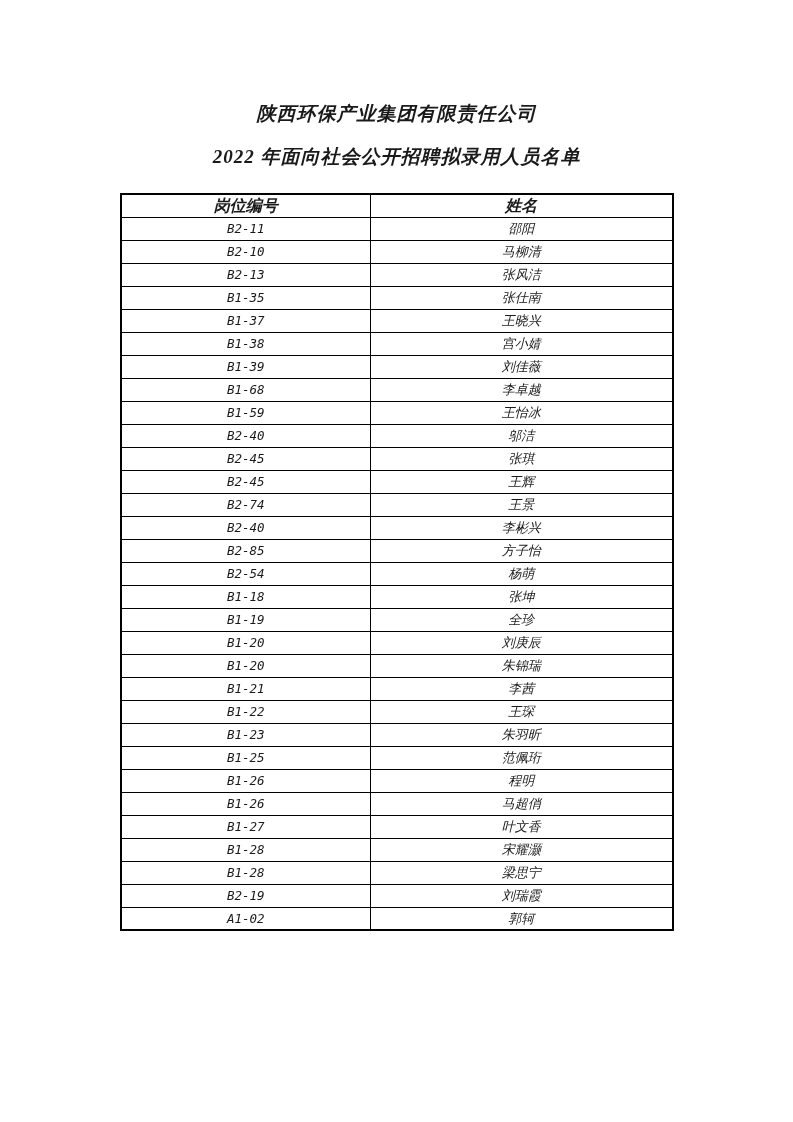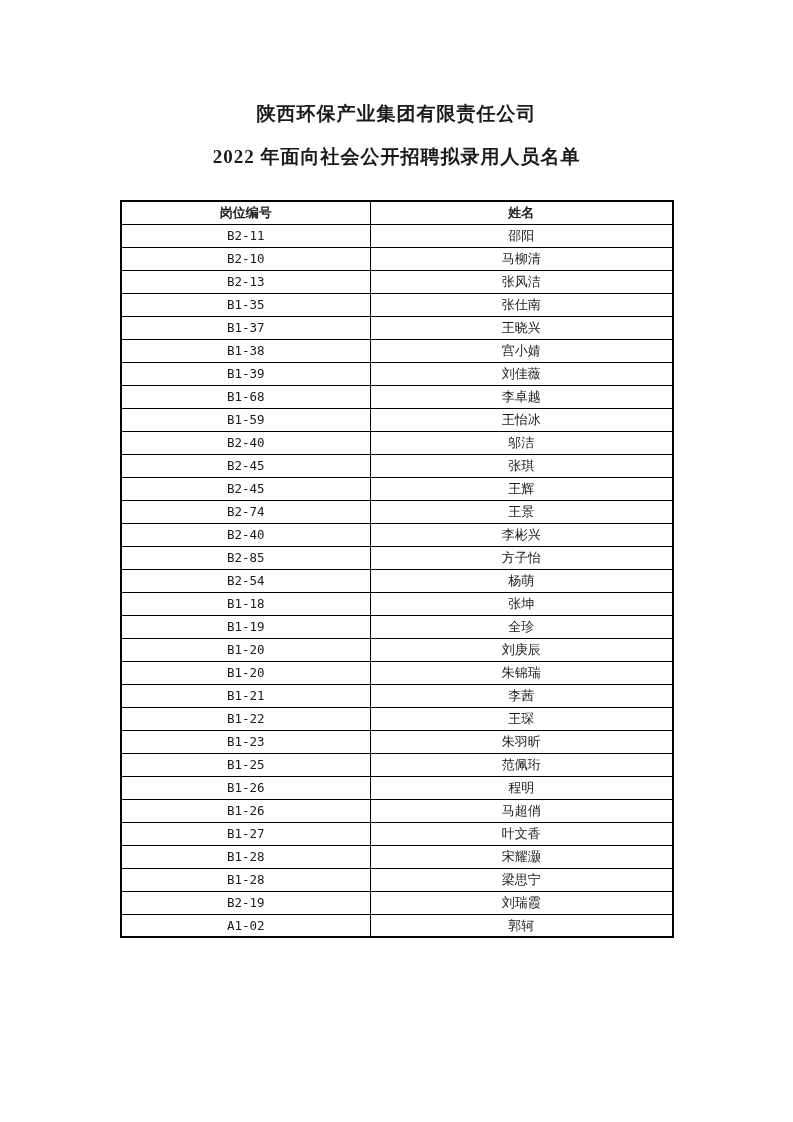--- a/index.html
+++ b/index.html
@@ -14,31 +14,32 @@
     background: var(--bg-color);
     font-family: "Liberation Serif", serif;
     color: var(--text-color);
     overflow: hidden;
   }
   .page {
     width: 793px;
     height: 1122px;
     padding-top: 103px;
     background: var(--bg-color);
+    font-style: italic;
   }
   .doc-title {
     text-align: center;
     font-weight: bold;
     font-size: 19px;
     line-height: 22px;
     letter-spacing: 1px;
     font-family: "Liberation Serif", serif;
   }
   .doc-title.line1 { margin-bottom: 21px; }
-  .doc-title.line2 { margin-bottom: 32px; }
+  .doc-title.line2 { margin-bottom: 25px; }
   table.roster {
     width: 552px;
     margin: 0 auto;
     border-collapse: collapse;
     border: 2px solid var(--border-color);
     table-layout: fixed;
   }
   table.roster col.col-code { width: 250px; }
   table.roster col.col-name { width: 302px; }
   table.roster th, table.roster td {
@@ -47,21 +48,21 @@
     text-align: center;
     vertical-align: middle;
     font-size: 13px;
     line-height: 15px;
     padding: 0 2px;
     white-space: nowrap;
     overflow: hidden;
   }
   table.roster th {
     font-weight: bold;
-    font-size: 13px;
+    font-size: 16px;
     font-family: "Liberation Serif", serif;
   }
   table.roster td.code {
     font-family: "DejaVu Sans Mono", monospace;
     font-size: 12.5px;
   }
   table.roster td.name {
     font-family: "Liberation Serif", serif;
   }
 </style>

